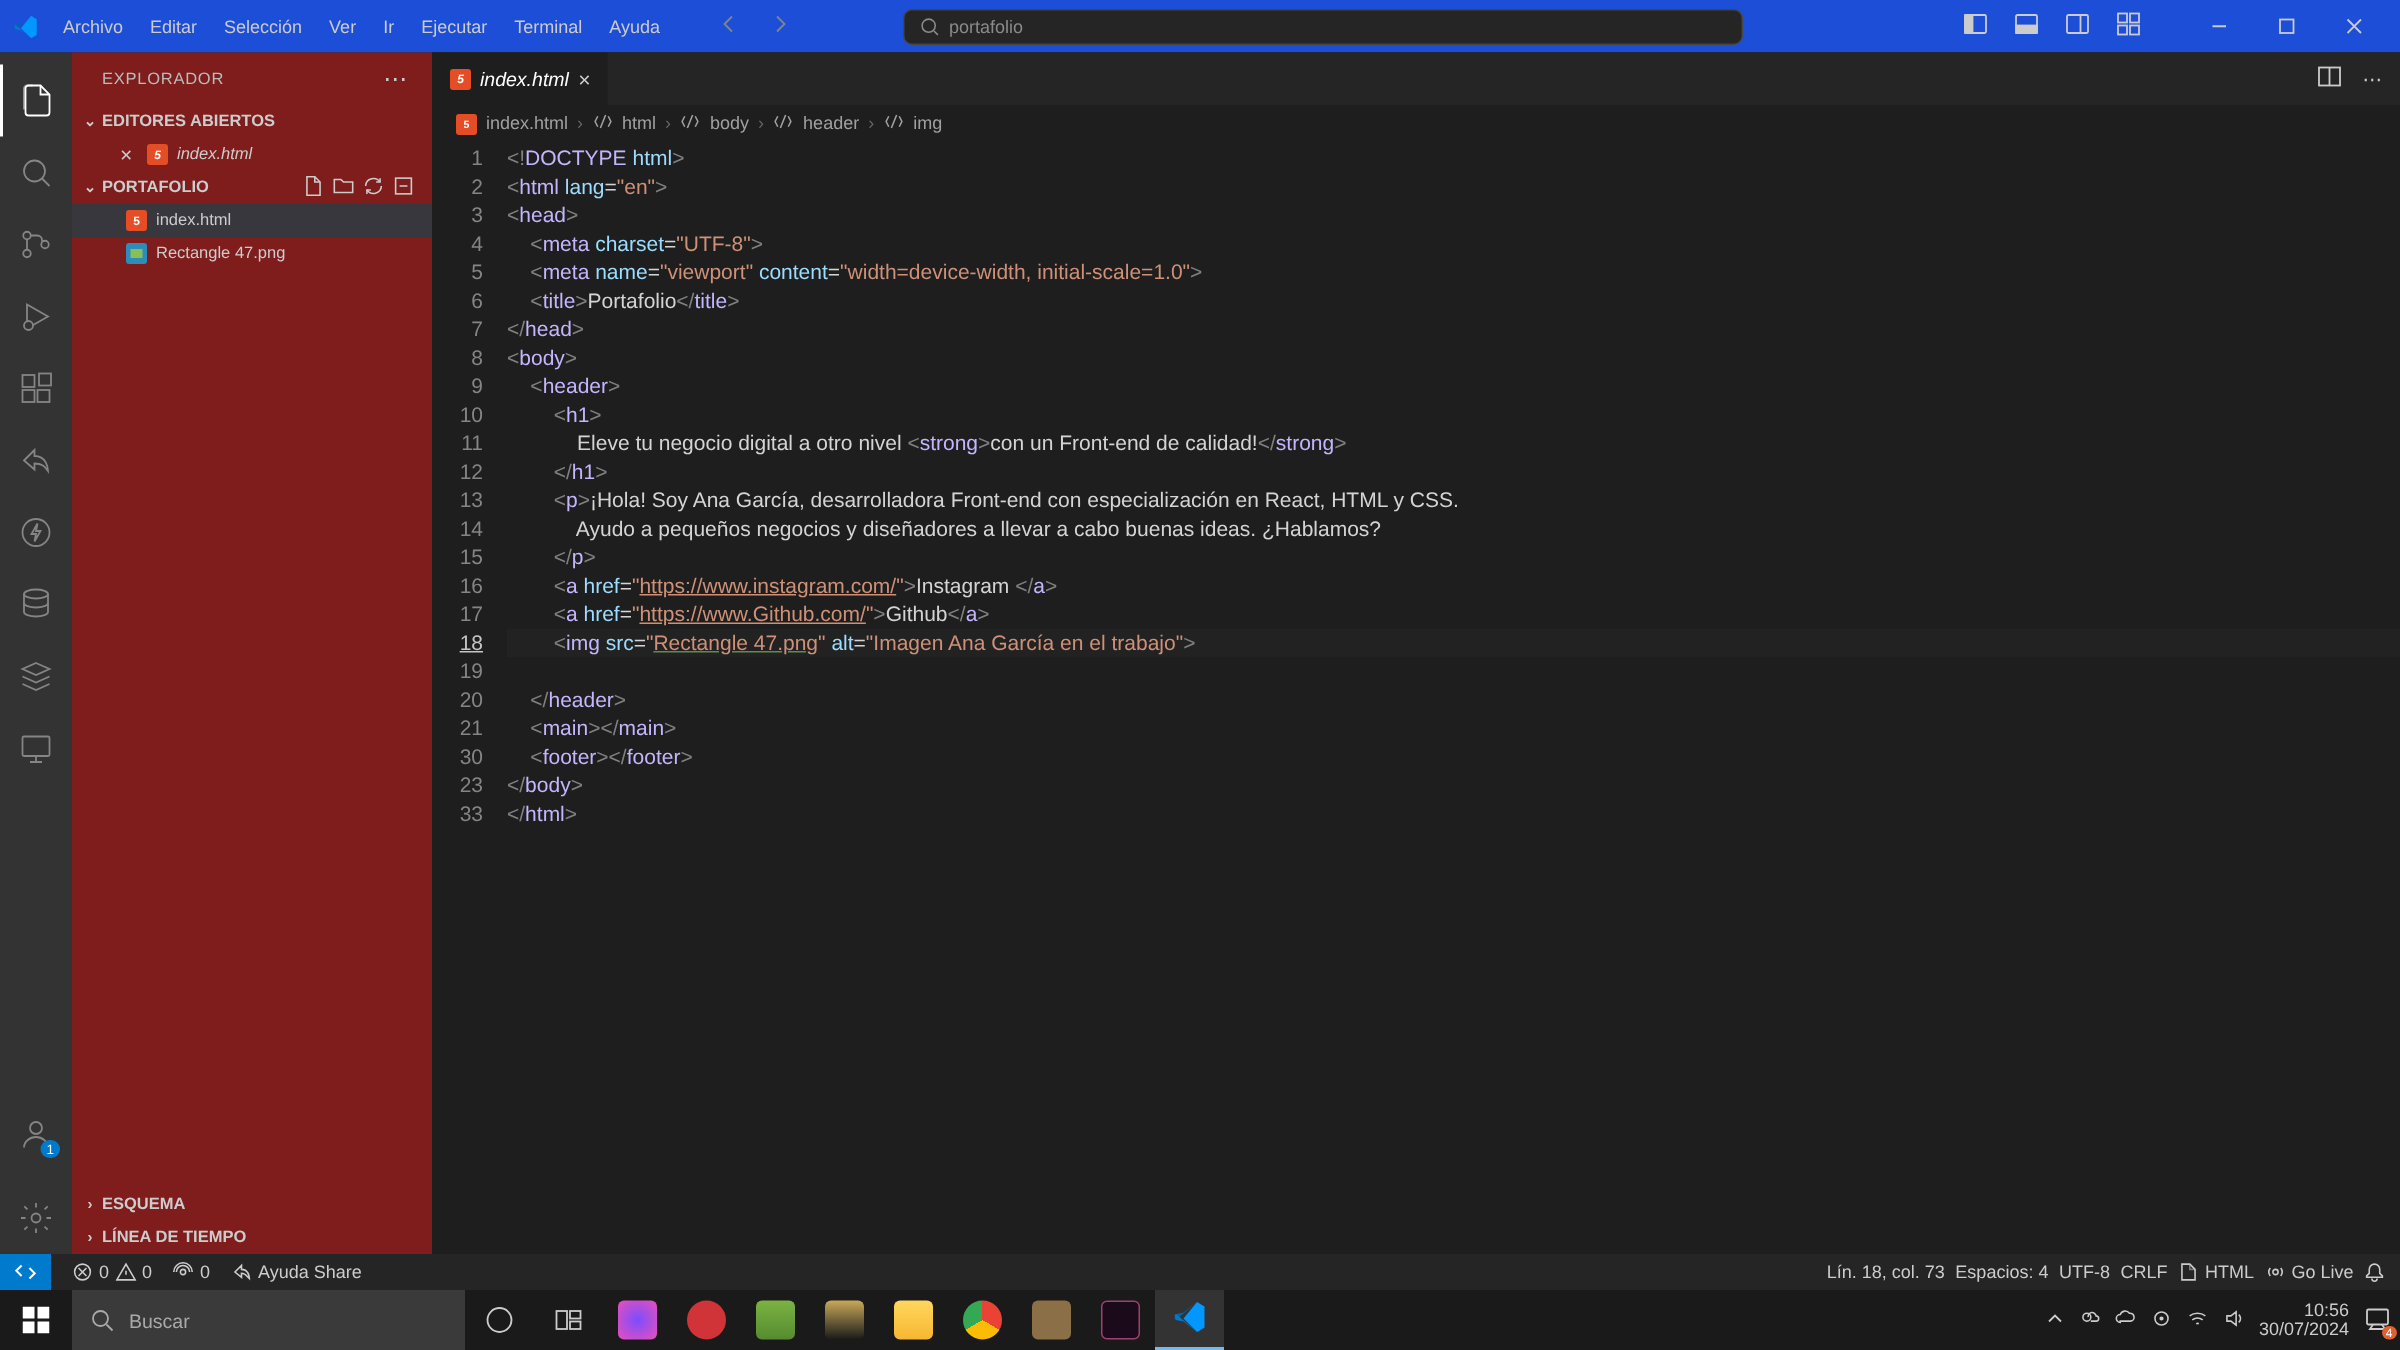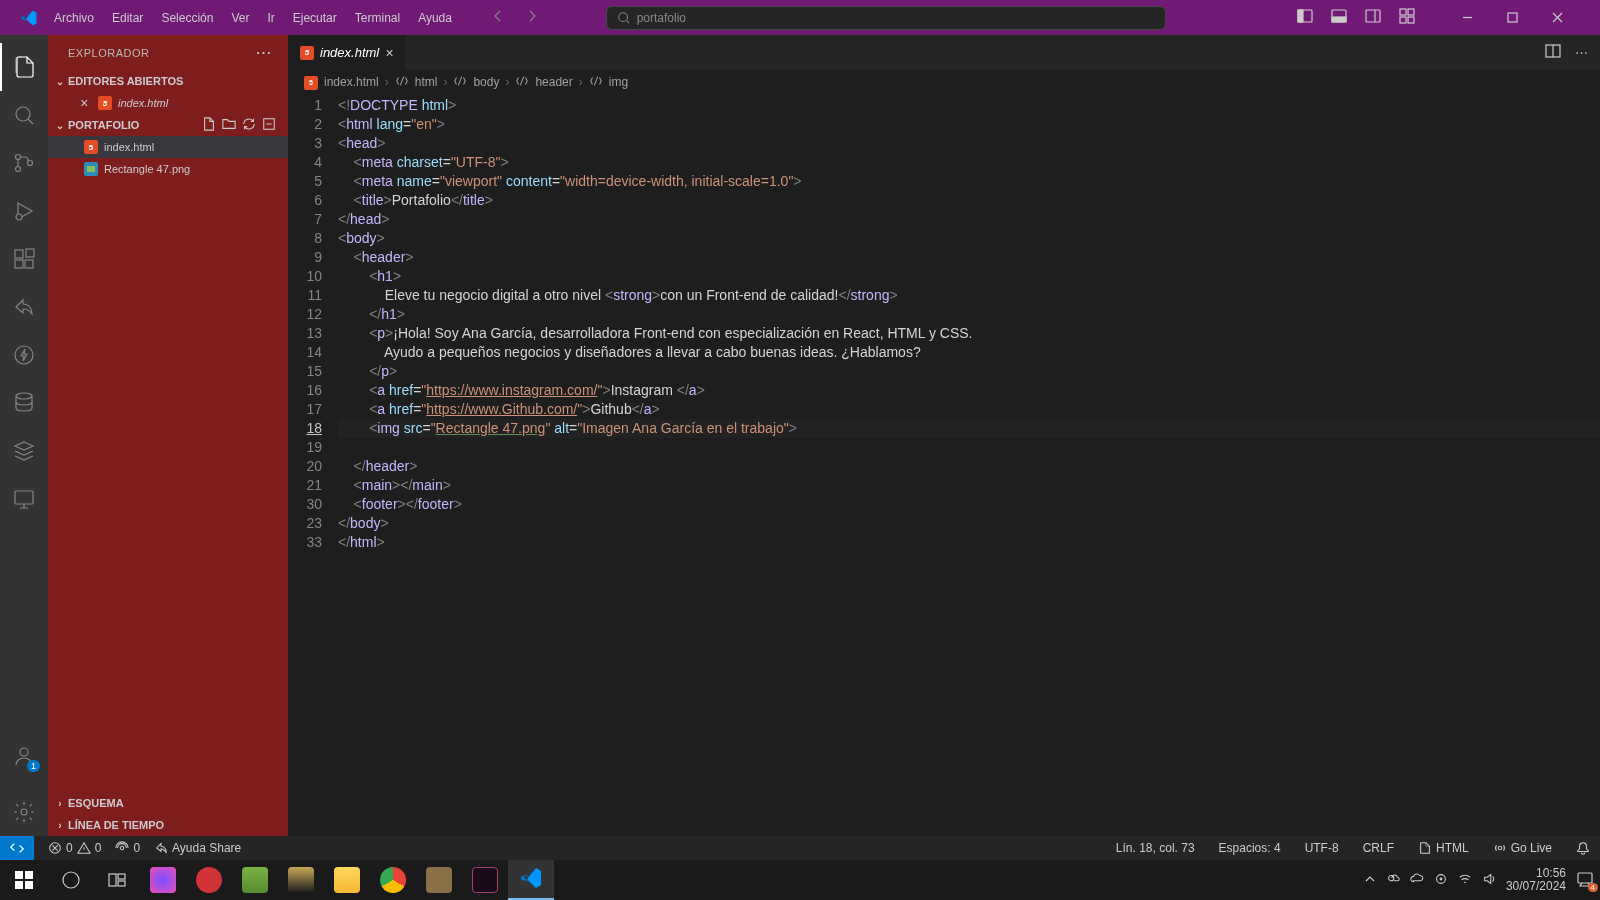--- a/index.html
+++ b/index.html
@@ -1,19 +1,19 @@
 <!DOCTYPE html>
 <html><head>
 <meta charset="utf-8">
 <style>
 * { margin: 0; padding: 0; box-sizing: border-box; font-family: 'Segoe UI', Tahoma, sans-serif; }
 body { background: #1e1e1e; color: #cccccc; font-size: 13px; overflow: hidden; width: 1600px; height: 900px; position: relative; }
 
 
-.titlebar { height: 35px; background: #701a75; display: flex; align-items: center; padding: 0 20px; }
+.titlebar { height: 35px; background: #1d4ed8; display: flex; align-items: center; padding: 0 8px; }
 .titlebar .logo { width: 18px; height: 18px; margin-right: 8px; }
 .titlebar .menu { display: flex; gap: 2px; }
 .titlebar .menu span { padding: 4px 8px; cursor: pointer; font-size: 12px; color: #cccccc; }
 .titlebar .nav-arrows { display: flex; gap: 18px; margin-left: 30px; color: #858585; }
 .titlebar .search { flex: 0 0 560px; margin: 0 auto; background: #252526; border: 1px solid #454545; border-radius: 6px; height: 24px; display: flex; align-items: center; padding: 0 10px; color: #8a8a8a; font-size: 12px; }
 .titlebar .search svg { width: 14px; height: 14px; margin-right: 6px; }
 .titlebar .right-icons { display: flex; gap: 18px; margin-left: auto; align-items: center; color: #cccccc; }
 .titlebar .window-controls { display: flex; gap: 0; margin-left: 12px; }
 .titlebar .window-controls div { width: 45px; height: 30px; display: flex; align-items: center; justify-content: center; cursor: pointer; }
 
@@ -69,21 +69,21 @@
 .c-attr { color: #9cdcfe; }
 .c-str { color: #ce9178; }
 .c-txt { color: #d4d4d4; }
 .c-link { color: #ce9178; text-decoration: underline; }
 .c-link2 { color: #ce9178; text-decoration: underline; text-decoration-color: #608b4e; }
 
 
 .statusbar { height: 24px; background: #252526; display: flex; align-items: center; font-size: 12px; color: #cccccc; padding: 0 10px 0 0; gap: 14px; }
 .statusbar .remote { background: #007acc; height: 24px; width: 34px; display: flex; align-items: center; justify-content: center; color: white; }
 .statusbar .sb-item { display: flex; align-items: center; gap: 4px; cursor: pointer; }
-.statusbar .sb-right { margin-left: auto; display: flex; gap: 24px; align-items: center; }
+.statusbar .sb-right { margin-left: auto; display: flex; gap: 7px; align-items: center; }
 
 
 .taskbar { height: 40px; background: #1a1a1a; display: flex; align-items: center; position: relative; }
 .taskbar .start { width: 48px; height: 40px; display: flex; align-items: center; justify-content: center; cursor: pointer; }
 .taskbar .search-box { width: 262px; height: 40px; background: #3a3a3a; display: flex; align-items: center; padding: 0 12px; gap: 10px; color: #aaa; cursor: text; }
 .taskbar .tb-icons-left { display:flex; align-items:center; gap: 0; margin-left: 0px; }
 .taskbar .tb-icon { width: 46px; height: 40px; display: flex; align-items: center; justify-content: center; cursor: pointer; }
 .taskbar .tb-icon.active { background: #333; border-bottom: 2px solid #76b9ed; }
 .taskbar .tray { margin-left: auto; display: flex; align-items: center; gap: 10px; padding-right: 6px; color: #ccc; font-size: 11px; }
 .taskbar .clock { text-align: right; line-height: 13px; font-size: 12px; }
@@ -440,20 +440,27 @@
 
 <div class="taskbar">
   <div class="start fill">
     <svg width="18" height="18" viewBox="0 0 18 18">
         <rect x="0" y="0" width="8" height="8" fill="#fff"></rect>
         <rect x="10" y="0" width="8" height="8" fill="#fff"></rect>
         <rect x="0" y="10" width="8" height="8" fill="#fff"></rect>
         <rect x="10" y="10" width="8" height="8" fill="#fff"></rect>
       </svg>
   </div>
+  <div class="search-box">
+    <svg width="16" height="16" viewBox="0 0 16 16" stroke="#aaa">
+        <circle cx="7" cy="7" r="5"></circle>
+        <path d="M11 11l4 4"></path>
+      </svg>
+    <span>Buscar</span>
+  </div>
   <div class="tb-icons-left">
     <div class="tb-icon">
         <svg width="20" height="20" viewBox="0 0 20 20" stroke="#ccc">
           <circle cx="10" cy="10" r="8"></circle>
         </svg>
       </div>
     <div class="tb-icon">
         <svg width="20" height="20" viewBox="0 0 20 20" stroke="#ccc">
           <rect x="2" y="4" width="7" height="12"></rect>
           <rect x="11" y="4" width="7" height="5"></rect>

